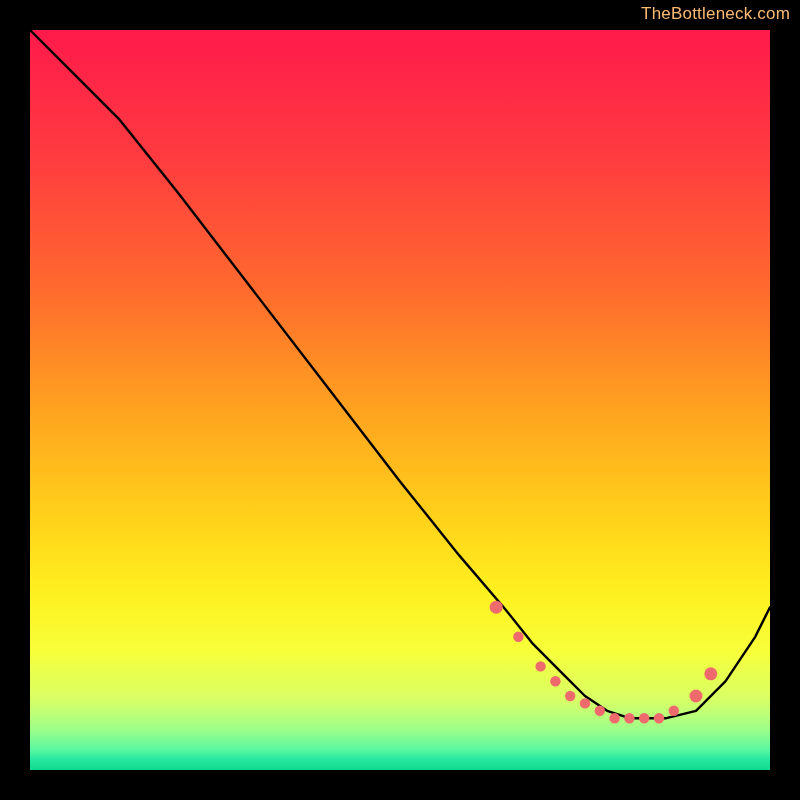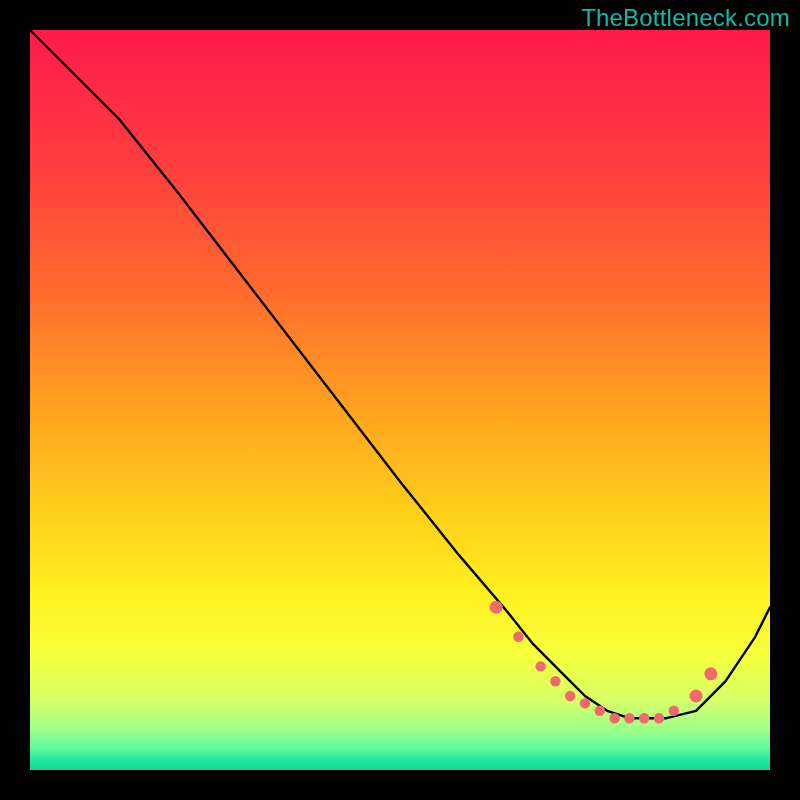--- a/index.html
+++ b/index.html
@@ -16,22 +16,22 @@
     top: 0;
     left: 0;
     width: 800px;
     height: 800px;
     background: #000;
   }
   .watermark {
     position: absolute;
     top: 4px;
     right: 10px;
-    color: #14b8a6;
-    font-size: 24px;
+    color: #fdba74;
+    font-size: 17px;
     font-weight: 400;
     letter-spacing: 0.2px;
     user-select: none;
   }
   svg {
     position: absolute;
     top: 0;
     left: 0;
   }
 </style>

